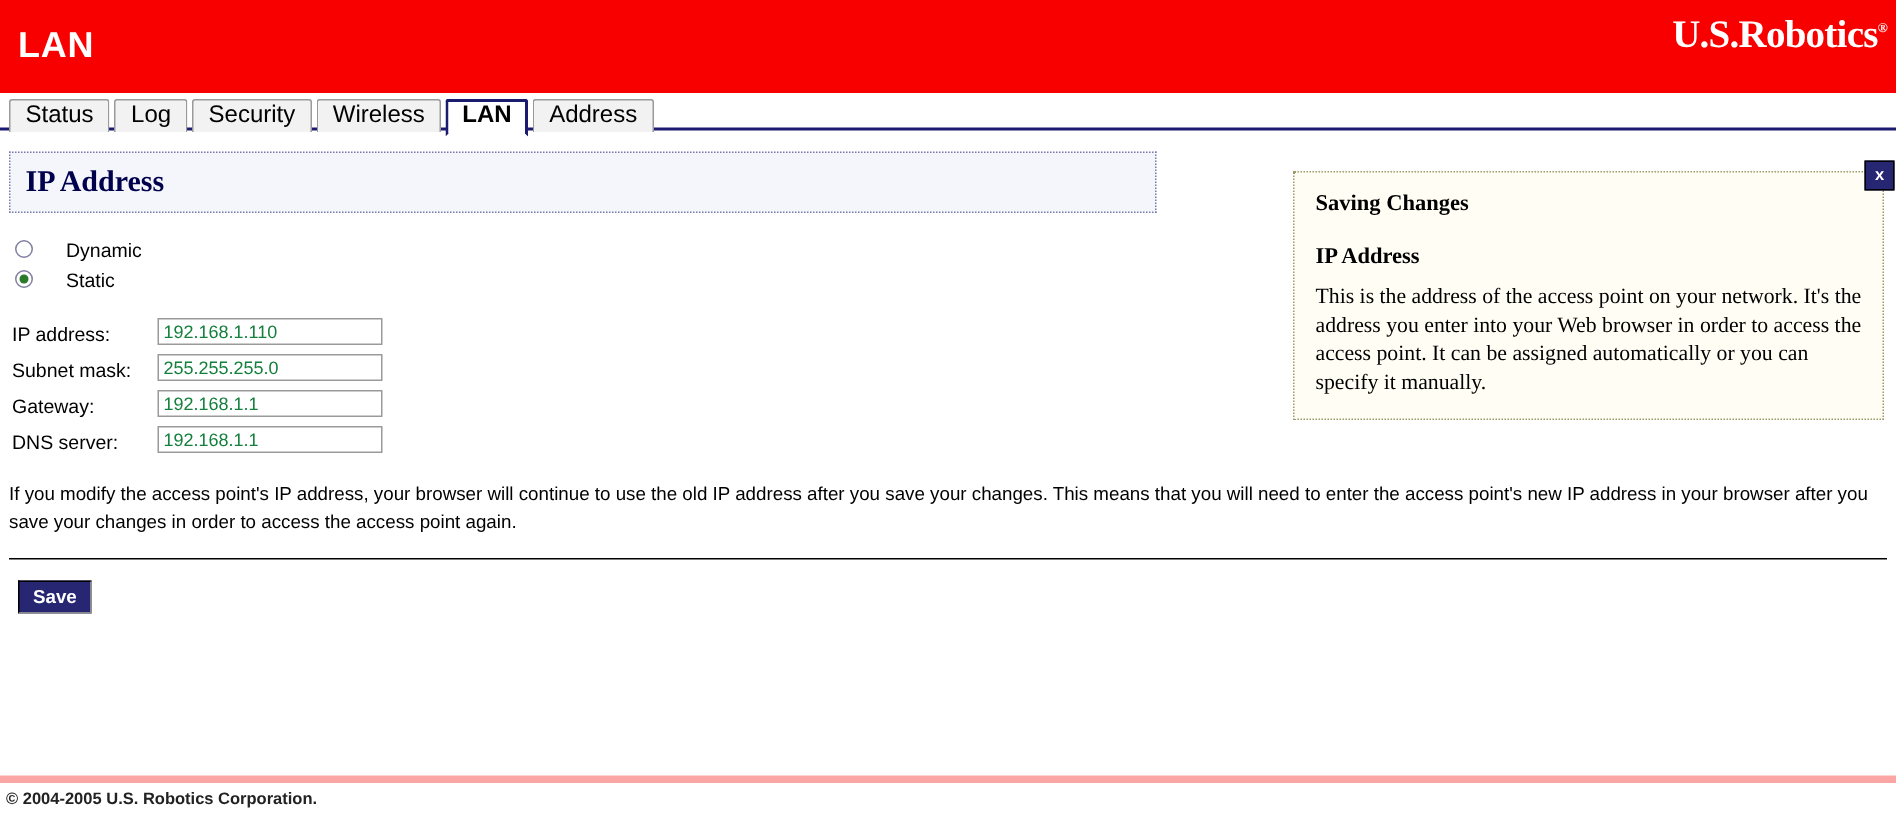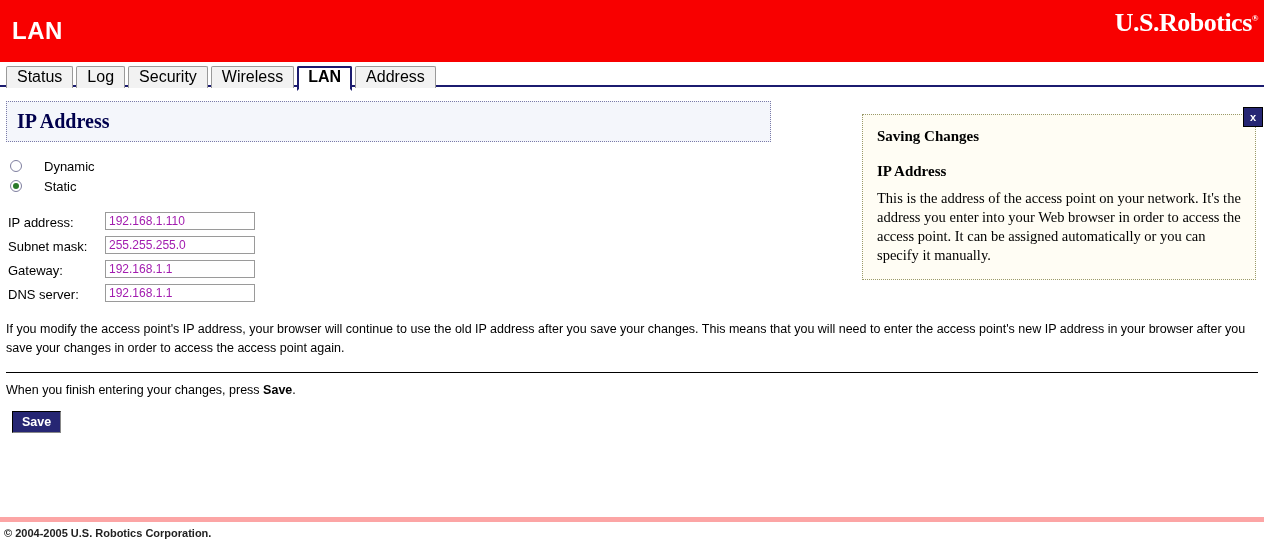--- a/index.html
+++ b/index.html
@@ -143,21 +143,21 @@
   }
   .field-input {
     width: 150px;
     height: 18px;
     border: 1px solid #9a9a9a;
     background: #ffffff;
     font-family: "Liberation Sans", sans-serif;
     font-size: 12px;
     padding: 1px 3px;
     box-sizing: border-box;
-    color: #a21caf;
+    color: #15803d;
   }
 
   .note {
     margin: 18px 6px 0 6px;
     font-size: 12.5px;
     line-height: 19px;
   }
   .hr {
     margin: 14px 6px 0 6px;
     border-top: 1px solid #000;
@@ -281,23 +281,20 @@
     <div class="field-row">
       <span class="field-label">DNS server:</span>
       <input class="field-input" type="text" value="192.168.1.1" style="">
     </div>
   </div>
 
   <div class="note">If you modify the access point's IP address, your browser will continue to use the old IP address after you save your changes. This means that you will need to enter the access point's new IP address in your browser after you save your changes in order to access the access point again.</div>
 
   <div class="hr"></div>
 
-  <div class="save-line">
-    <span>When you finish entering your changes, press </span><b>Save</b><span>.</span>
-  </div>
 
   <div class="save-btn">Save</div>
 </div>
 
 <div class="helpbox">
   <div class="help-close">x</div>
   <h3>Saving Changes</h3>
   <h4>IP Address</h4>
   <p>This is the address of the access point on your network. It's the address you enter into your Web browser in order to access the access point. It can be assigned automatically or you can specify it manually.</p>
 </div>

